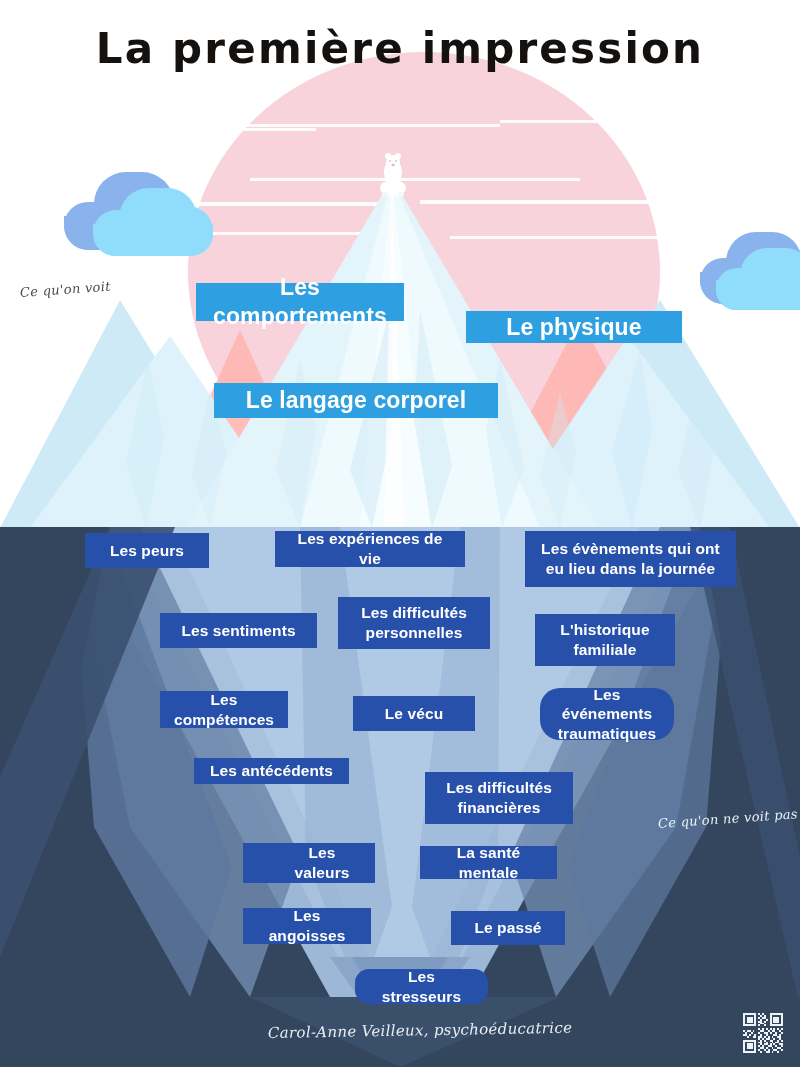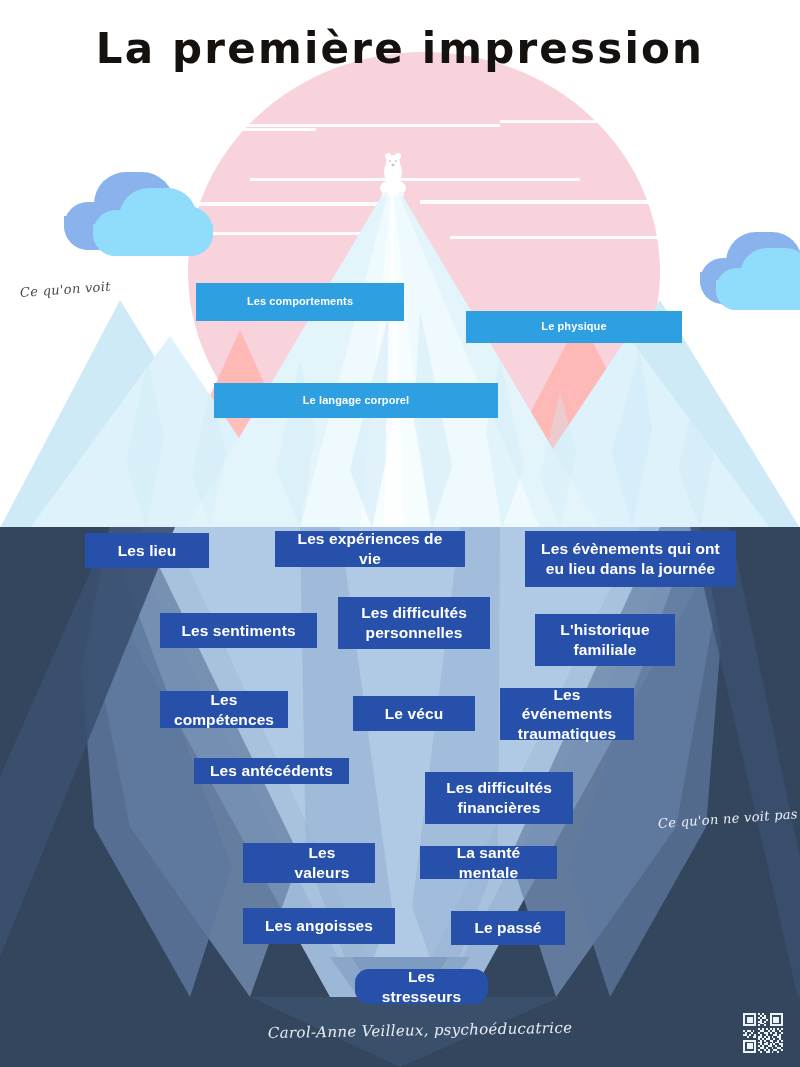--- a/index.html
+++ b/index.html
@@ -72,21 +72,21 @@
     position:absolute;
     color:#ffffff;
     font-family:"Liberation Sans", sans-serif;
     font-weight:600;
     text-align:center;
     line-height:1.26;
     letter-spacing:.1px;
     white-space:pre-line;
     display:flex; align-items:center; justify-content:center;
   }
-  .lbl-top { background:#2e9fe0; font-size:11px; padding:7px 16px; }
+  .lbl-top { background:#2e9fe0; font-size:23px; padding:7px 16px; }
   .lbl-deep { background:#2750ab; font-size:15.5px; padding:6px 14px; }
 
   
   .script {
     position:absolute;
     font-family:"DejaVu Serif", serif;
     font-style:italic;
     font-weight:400;
     letter-spacing:.3px;
   }
@@ -241,44 +241,44 @@
       <polygon points="800,300 600,540 800,540" fill="#33465e"></polygon>
       <polygon points="110,0 175,0 0,430 0,250" fill="#3b5070" opacity=".9"></polygon>
       <polygon points="690,0 730,0 800,330 800,480" fill="#3b5070" opacity=".8"></polygon>
 
       <rect x="0" y="470" width="800" height="70" fill="#33465e"></rect>
       <polygon points="250,470 560,470 400,540" fill="#3a4f69"></polygon>
     </svg>
 
   </div>
 
-  <div class="lbl lbl-deep" style="left:85px;  top:533px; width:124px; height:35px;">Les lieu</div>
+  <div class="lbl lbl-deep" style="left:85px;  top:533px; width:124px; height:35px;">Les peurs</div>
   <div class="lbl lbl-deep" style="left:275px; top:531px; width:190px; height:36px;">Les expériences de vie</div>
   <div class="lbl lbl-deep" style="left:525px; top:531px; width:211px; height:56px;">Les évènements qui ont
 eu lieu dans la journée</div>
 
   <div class="lbl lbl-deep" style="left:160px; top:613px; width:157px; height:35px;">Les sentiments</div>
   <div class="lbl lbl-deep" style="left:338px; top:597px; width:152px; height:52px;">Les difficultés
 personnelles</div>
   <div class="lbl lbl-deep" style="left:535px; top:614px; width:140px; height:52px;">L'historique
 familiale</div>
 
   <div class="lbl lbl-deep" style="left:160px; top:683px; width:128px; height:37px;margin-top:8px;">Les compétences</div>
   <div class="lbl lbl-deep" style="left:353px; top:696px; width:122px; height:35px;">Le vécu</div>
-  <div class="lbl lbl-deep" style="left:500px; top:688px; width:134px; height:52px;">Les événements
+  <div class="lbl lbl-deep" style="left:540px; top:688px; width:134px; height:52px;border-radius:20px;">Les événements
 traumatiques</div>
 
   <div class="lbl lbl-deep" style="left:194px; top:758px; width:155px; height:26px;">Les antécédents</div>
   <div class="lbl lbl-deep" style="left:425px; top:772px; width:148px; height:52px;">Les difficultés
 financières</div>
 
   <div class="lbl lbl-deep" style="left:243px; top:843px; width:132px; height:40px;padding-left:40px;">Les valeurs</div>
   <div class="lbl lbl-deep" style="left:420px; top:846px; width:137px; height:33px;">La santé mentale</div>
 
-  <div class="lbl lbl-deep" style="left:243px; top:908px; width:152px; height:36px;">Les angoisses</div>
+  <div class="lbl lbl-deep" style="left:243px; top:908px; width:128px; height:36px;">Les angoisses</div>
   <div class="lbl lbl-deep" style="left:451px; top:911px; width:114px; height:34px;">Le passé</div>
 
   <div class="lbl lbl-deep" style="left:355px; top:969px; width:133px; height:35px;border-radius:14px;">Les stresseurs</div>
 
   <div class="script" id="note-hidden">Ce qu'on ne voit pas</div>
 
   <div class="script" id="signature">Carol-Anne Veilleux, psychoéducatrice</div>
 
   <div id="qr">
     <svg width="40" height="40" viewBox="0 0 21 21" shape-rendering="crispEdges">

